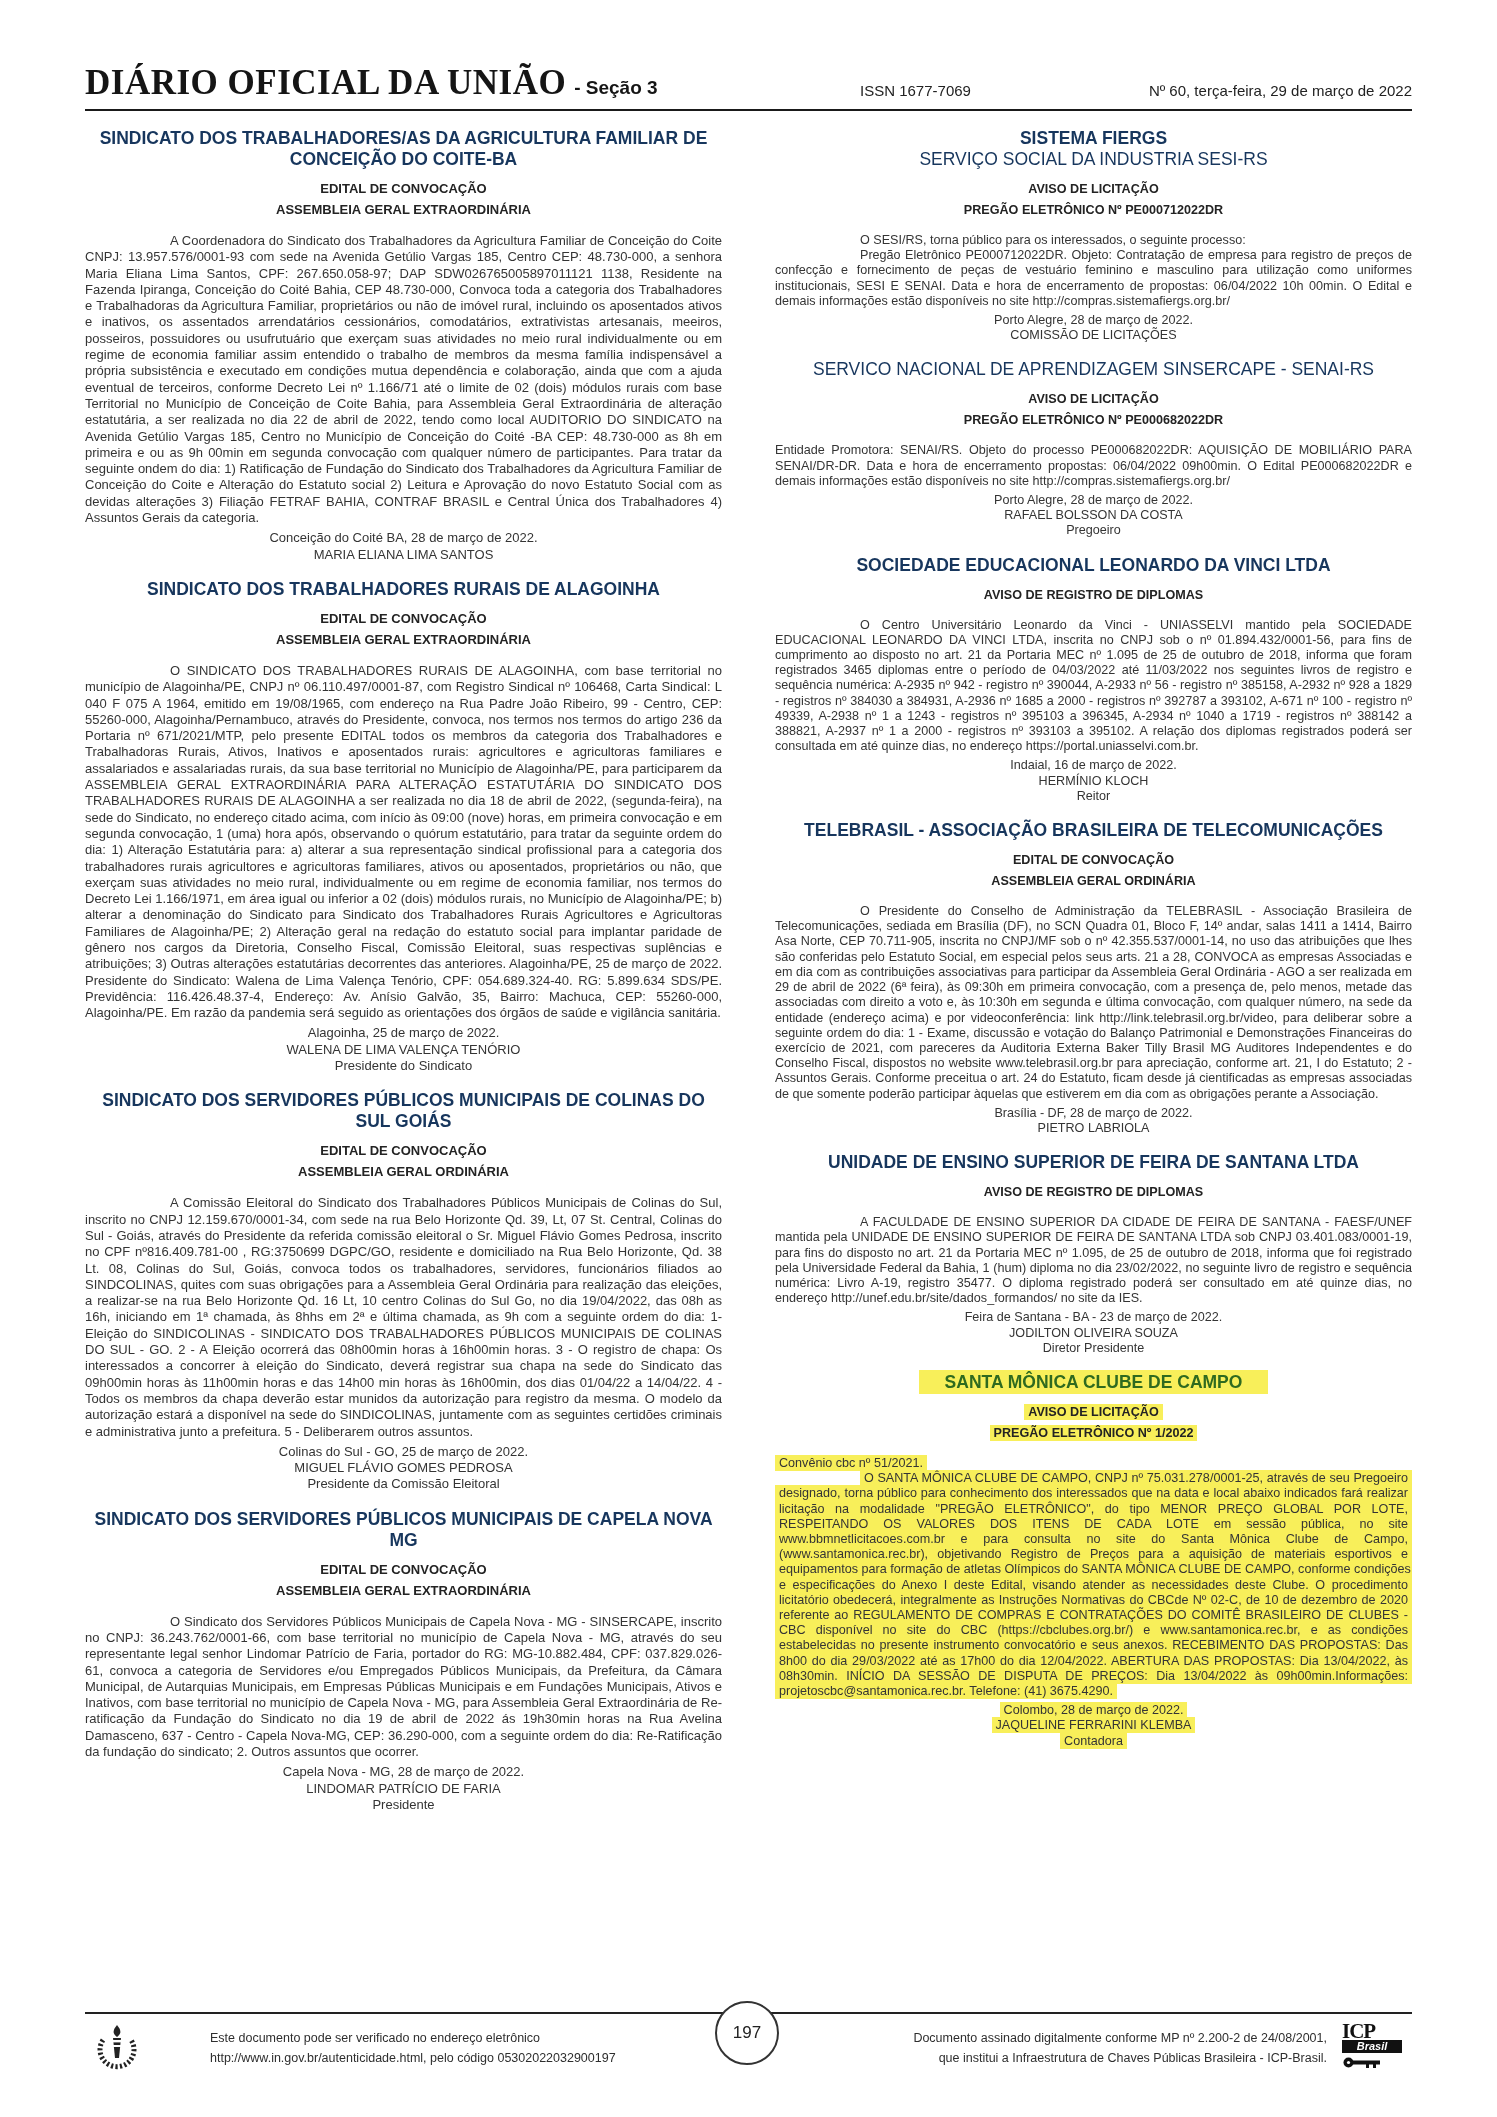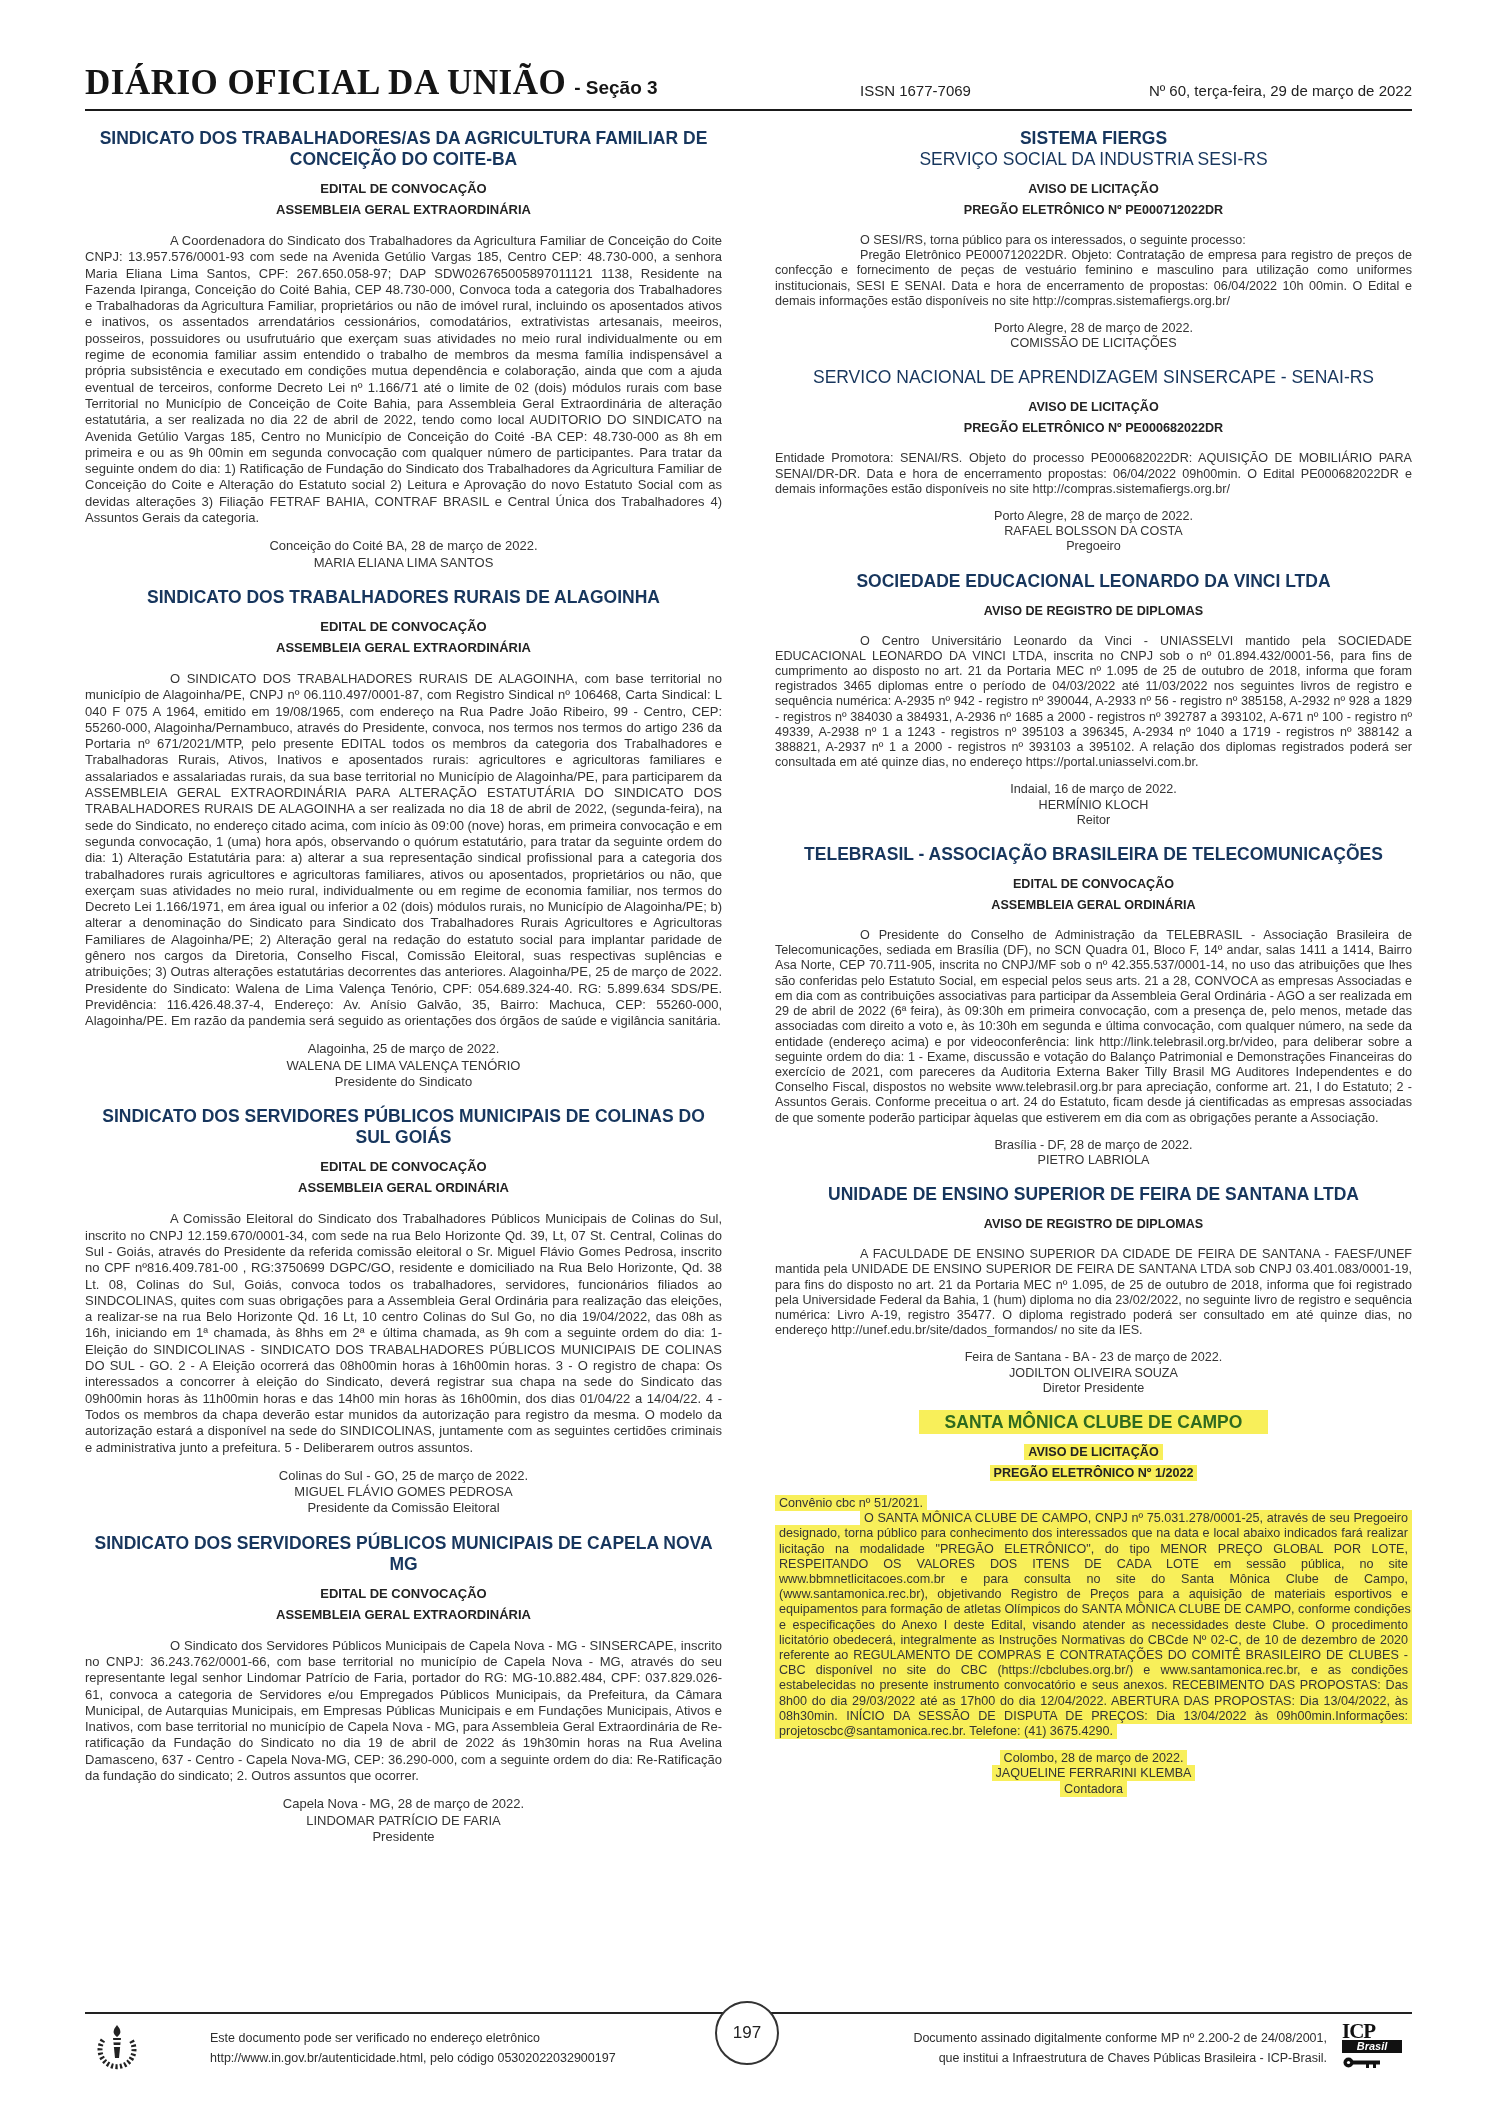--- a/index.html
+++ b/index.html
@@ -30,21 +30,21 @@
   .col-right{font-size:12.6px;line-height:15.2px;}
   .article{margin-bottom:16px;}
   .a-title{text-align:center;color:var(--navy);font-weight:bold;font-size:17.5px;line-height:21px;margin-bottom:10px;}
   .t-line{display:block;}
   .t-line.normal{font-weight:normal;}
   .t-line.green{color:var(--green);}
   .a-subs{text-align:center;font-weight:bold;color:#232323;margin-bottom:14px;}
   .s-line{display:block;margin-top:3px;line-height:18px;}
   .body-p{margin:0;text-align:justify;}
   .indent{text-indent:85px;}
-  .a-sign{text-align:center;margin-top:12px;}
+  .a-sign{text-align:center;margin-top:4px;}
   .sg-line{display:block;}
   .hl{background:var(--yellow);padding:1px 4px;-webkit-box-decoration-break:clone;box-decoration-break:clone;}
   .a-title .hl{padding:2px 26px;}
   
   .ftr-rule{position:absolute;left:85px;right:85px;top:2012px;border-top:2px solid #222;}
   .page-circle{position:absolute;left:715px;top:2001px;width:64px;height:64px;background:#fff;border:2px solid #333;
     border-radius:50%;display:flex;align-items:center;justify-content:center;font-size:17px;color:#222;box-sizing:border-box;}
   .f-logo{position:absolute;left:96px;top:2024px;width:42px;height:54px;}
   .f-left{position:absolute;left:210px;top:2028px;font-size:12.5px;line-height:20px;color:#2e2e2e;}
   .f-right{position:absolute;right:170px;top:2028px;font-size:12.5px;line-height:20px;color:#2e2e2e;text-align:right;}

